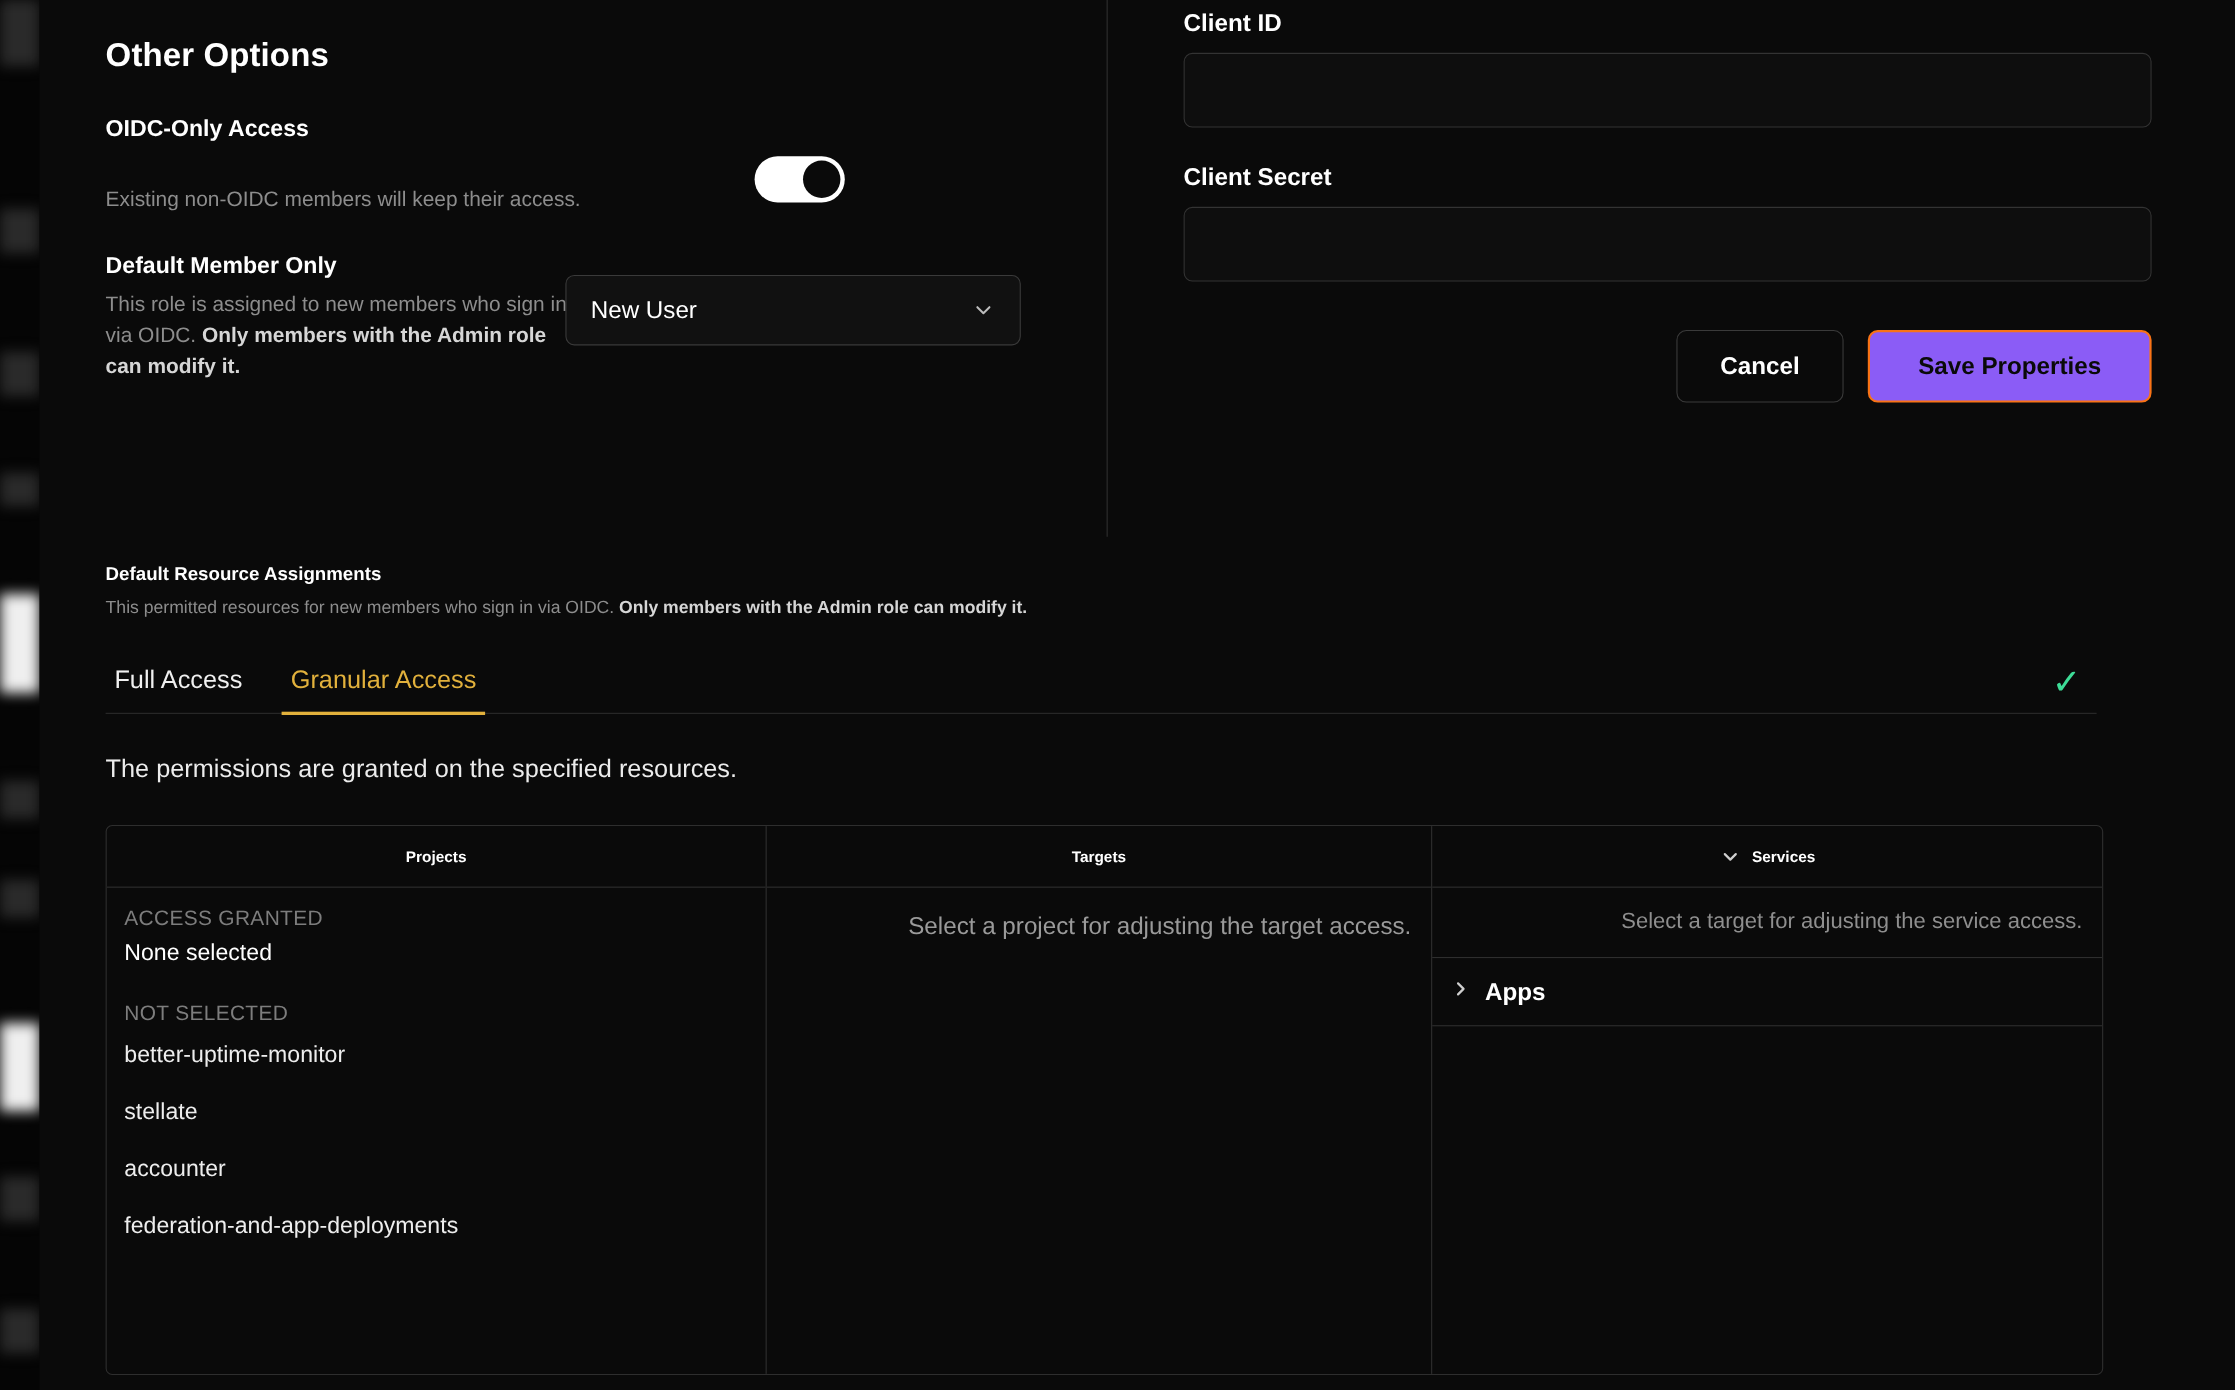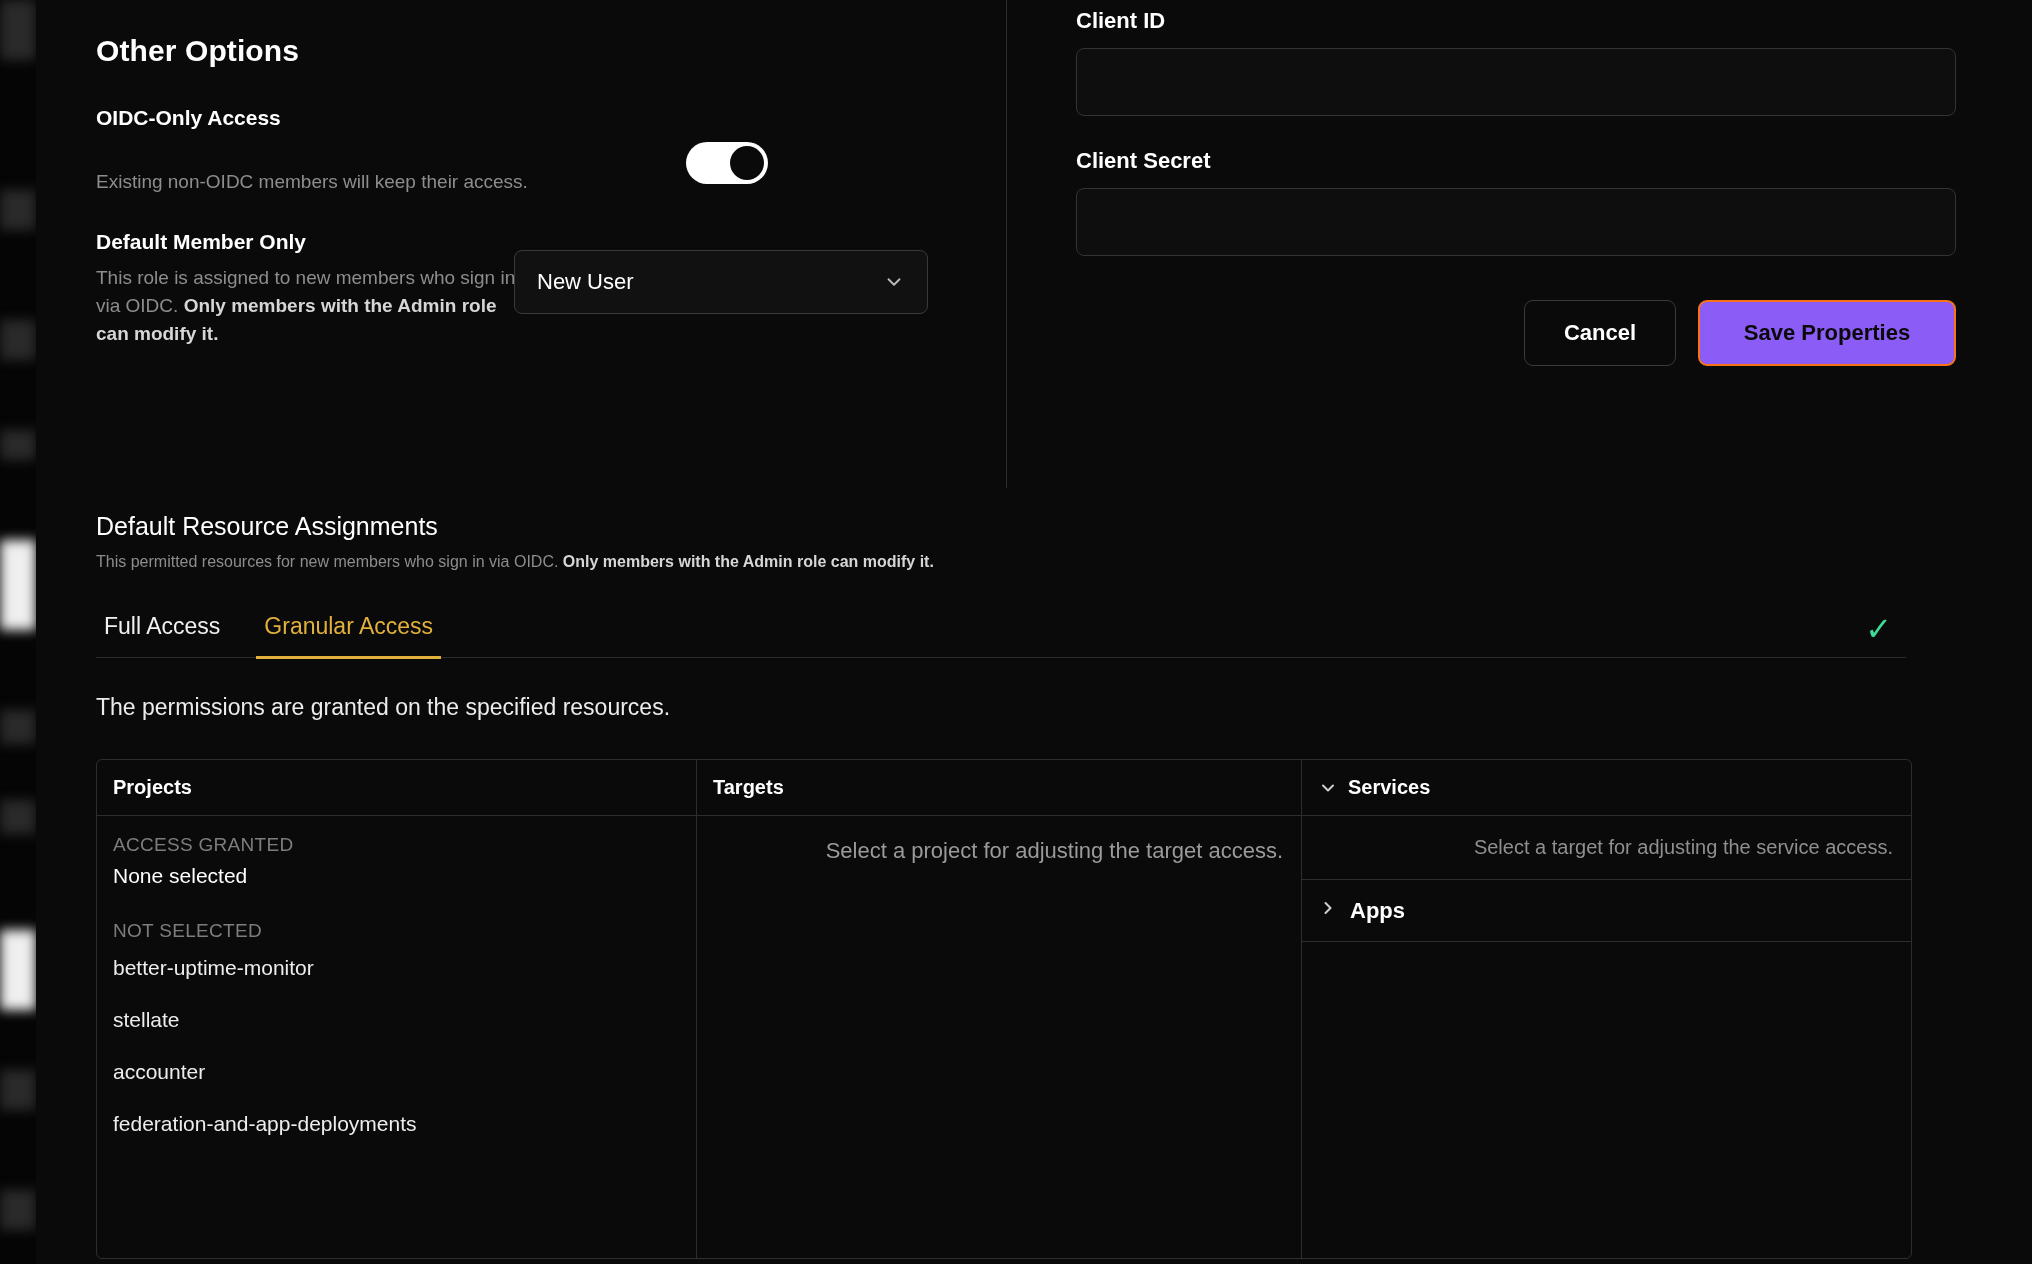--- a/index.html
+++ b/index.html
@@ -173,22 +173,22 @@
     min-width: 258px;
   }
 
   
   .bottom-area {
     position: absolute;
     left: 60px; top: 488px;
     width: 1870px;
   }
   .dra-title {
-    font-size: 25px;
-    font-weight: 400;
+    font-size: 17px;
+    font-weight: 700;
     color: #ffffff;
     margin: 24px 0 12px 0;
   }
   .dra-desc {
     font-size: 16px;
     color: #8d8d8d;
     margin: 0;
   }
   .dra-desc .strong { color: #d6d6d6; font-weight: 700; }
 
@@ -243,23 +243,24 @@
   .gcol.targets  { width: 605px; border-right: 1px solid #2e2e2e; }
   .gcol.services { flex: 1; }
 
   .ghead {
     height: 56px;
     display: flex;
     align-items: center;
     gap: 10px;
     padding: 0 16px;
     border-bottom: 1px solid #2e2e2e;
-    font-size: 20px;
-    font-weight: 700;
-    color: #ffffff;
+    font-size: 14px;
+    font-weight: 700;
+    color: #ffffff;
+    justify-content: center;
   }
   .ghead .caret { color: #cfcfcf; font-size: 18px; display: inline-flex; }
 
   .gbody { padding: 0; }
   .sublabel {
     font-size: 19px;
     color: #7d7d7d;
     padding: 18px 16px 0 16px;
     letter-spacing: .3px;
   }

